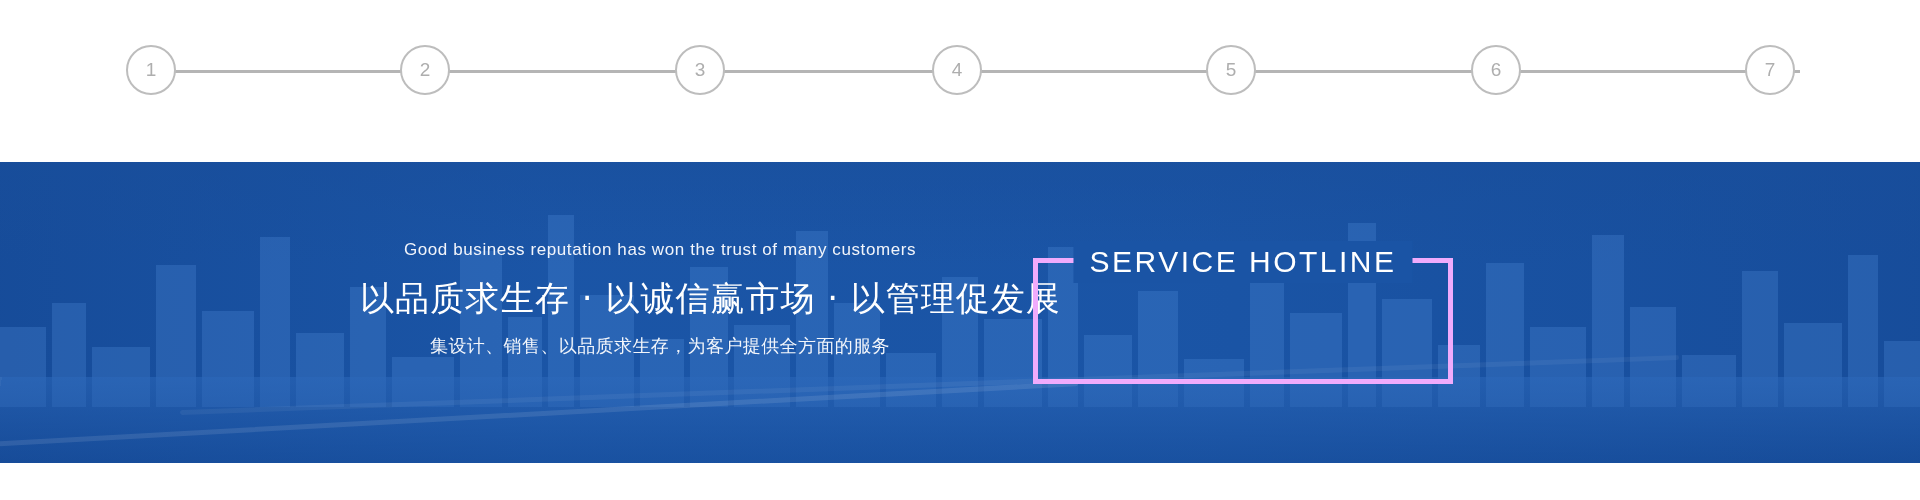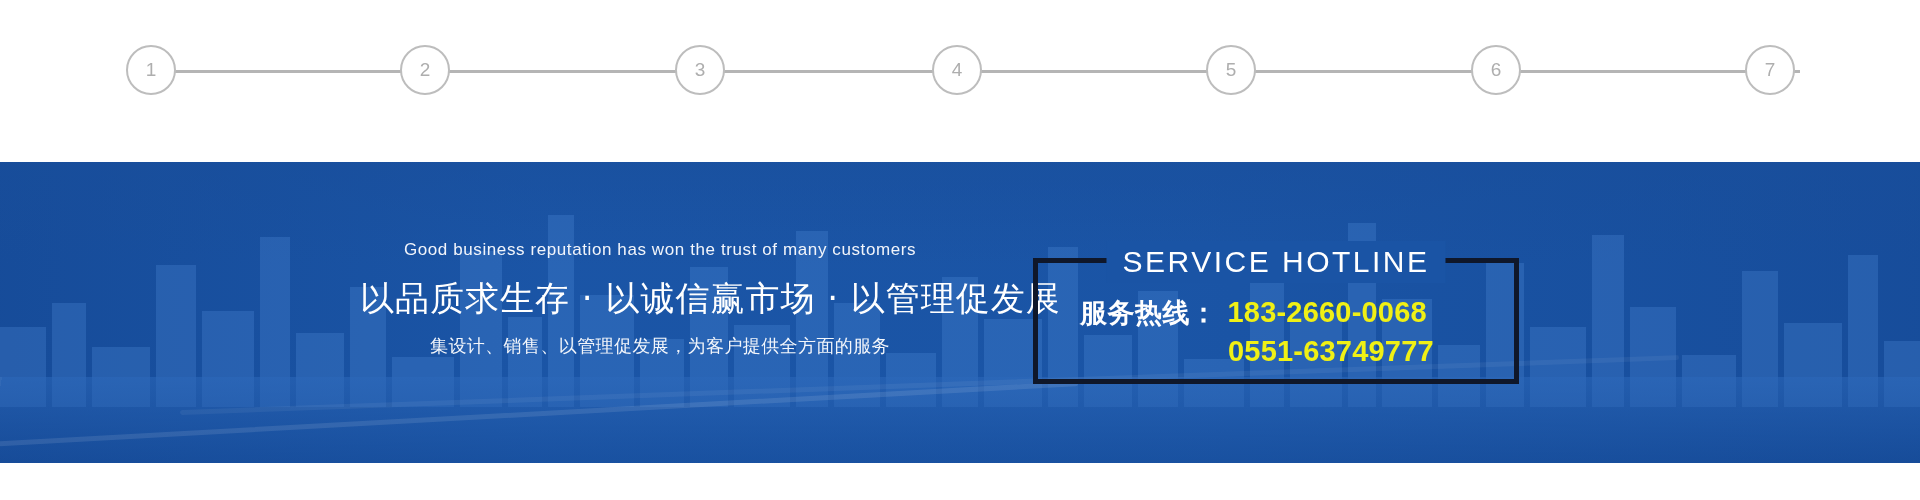--- a/index.html
+++ b/index.html
@@ -81,22 +81,22 @@
   .slogan-sub {
     margin-top:14px;
     font-size:18px; letter-spacing:.4px; color:#f3f6fb;
     font-weight:400; line-height:1.3; white-space:nowrap;
     font-family:"DejaVu Sans","Liberation Sans",sans-serif;
   }
 
   
   .hotline {
     position:absolute; left:1033px; top:96px;
-    width:486px; height:126px;
-    border:5px solid #0f172a;
+    width:420px; height:126px;
+    border:5px solid #f0abfc;
   }
   .hotline-title {
     position:absolute; left:50%; top:-22px; transform:translateX(-50%);
     background:#1a54a5; padding:0 16px;
     color:#ffffff; font-size:30px; letter-spacing:2.5px;
     font-weight:400; white-space:nowrap; line-height:42px;
     font-family:"Liberation Sans","DejaVu Sans",sans-serif;
   }
   .hotline-rows { position:absolute; left:0; top:32px; width:100%; }
   .hl-row { display:flex; align-items:baseline; white-space:nowrap; }
@@ -195,31 +195,22 @@
     </svg>
 
     <div class="road">
       <div class="road-stripe"></div>
       <div class="road-stripe b"></div>
     </div>
 
     <div class="slogan">
       <div class="slogan-en">Good business  reputation has  won  the  trust  of  many  customers</div>
       <div class="slogan-cn">以品质求生存 · 以诚信赢市场 · 以管理促发展</div>
-      <div class="slogan-sub">集设计、销售、以管理促发展，为客户提供全方面的服务</div>
+      <div class="slogan-sub">集设计、销售、以品质求生存，为客户提供全方面的服务</div>
     </div>
 
     <div class="hotline">
       <div class="hotline-title">SERVICE  HOTLINE</div>
 
-      <div class="hotline-rows">
-        <div class="hl-row r1">
-          <span class="hl-label">服务热线：</span>
-          <span class="hl-num">183-2660-0068</span>
-        </div>
-        <div class="hl-row r2">
-          <span class="hl-num indent">0551-63749777</span>
-        </div>
-      </div>
     </div>
 
   </div>
 </div>
 
 </body></html>

